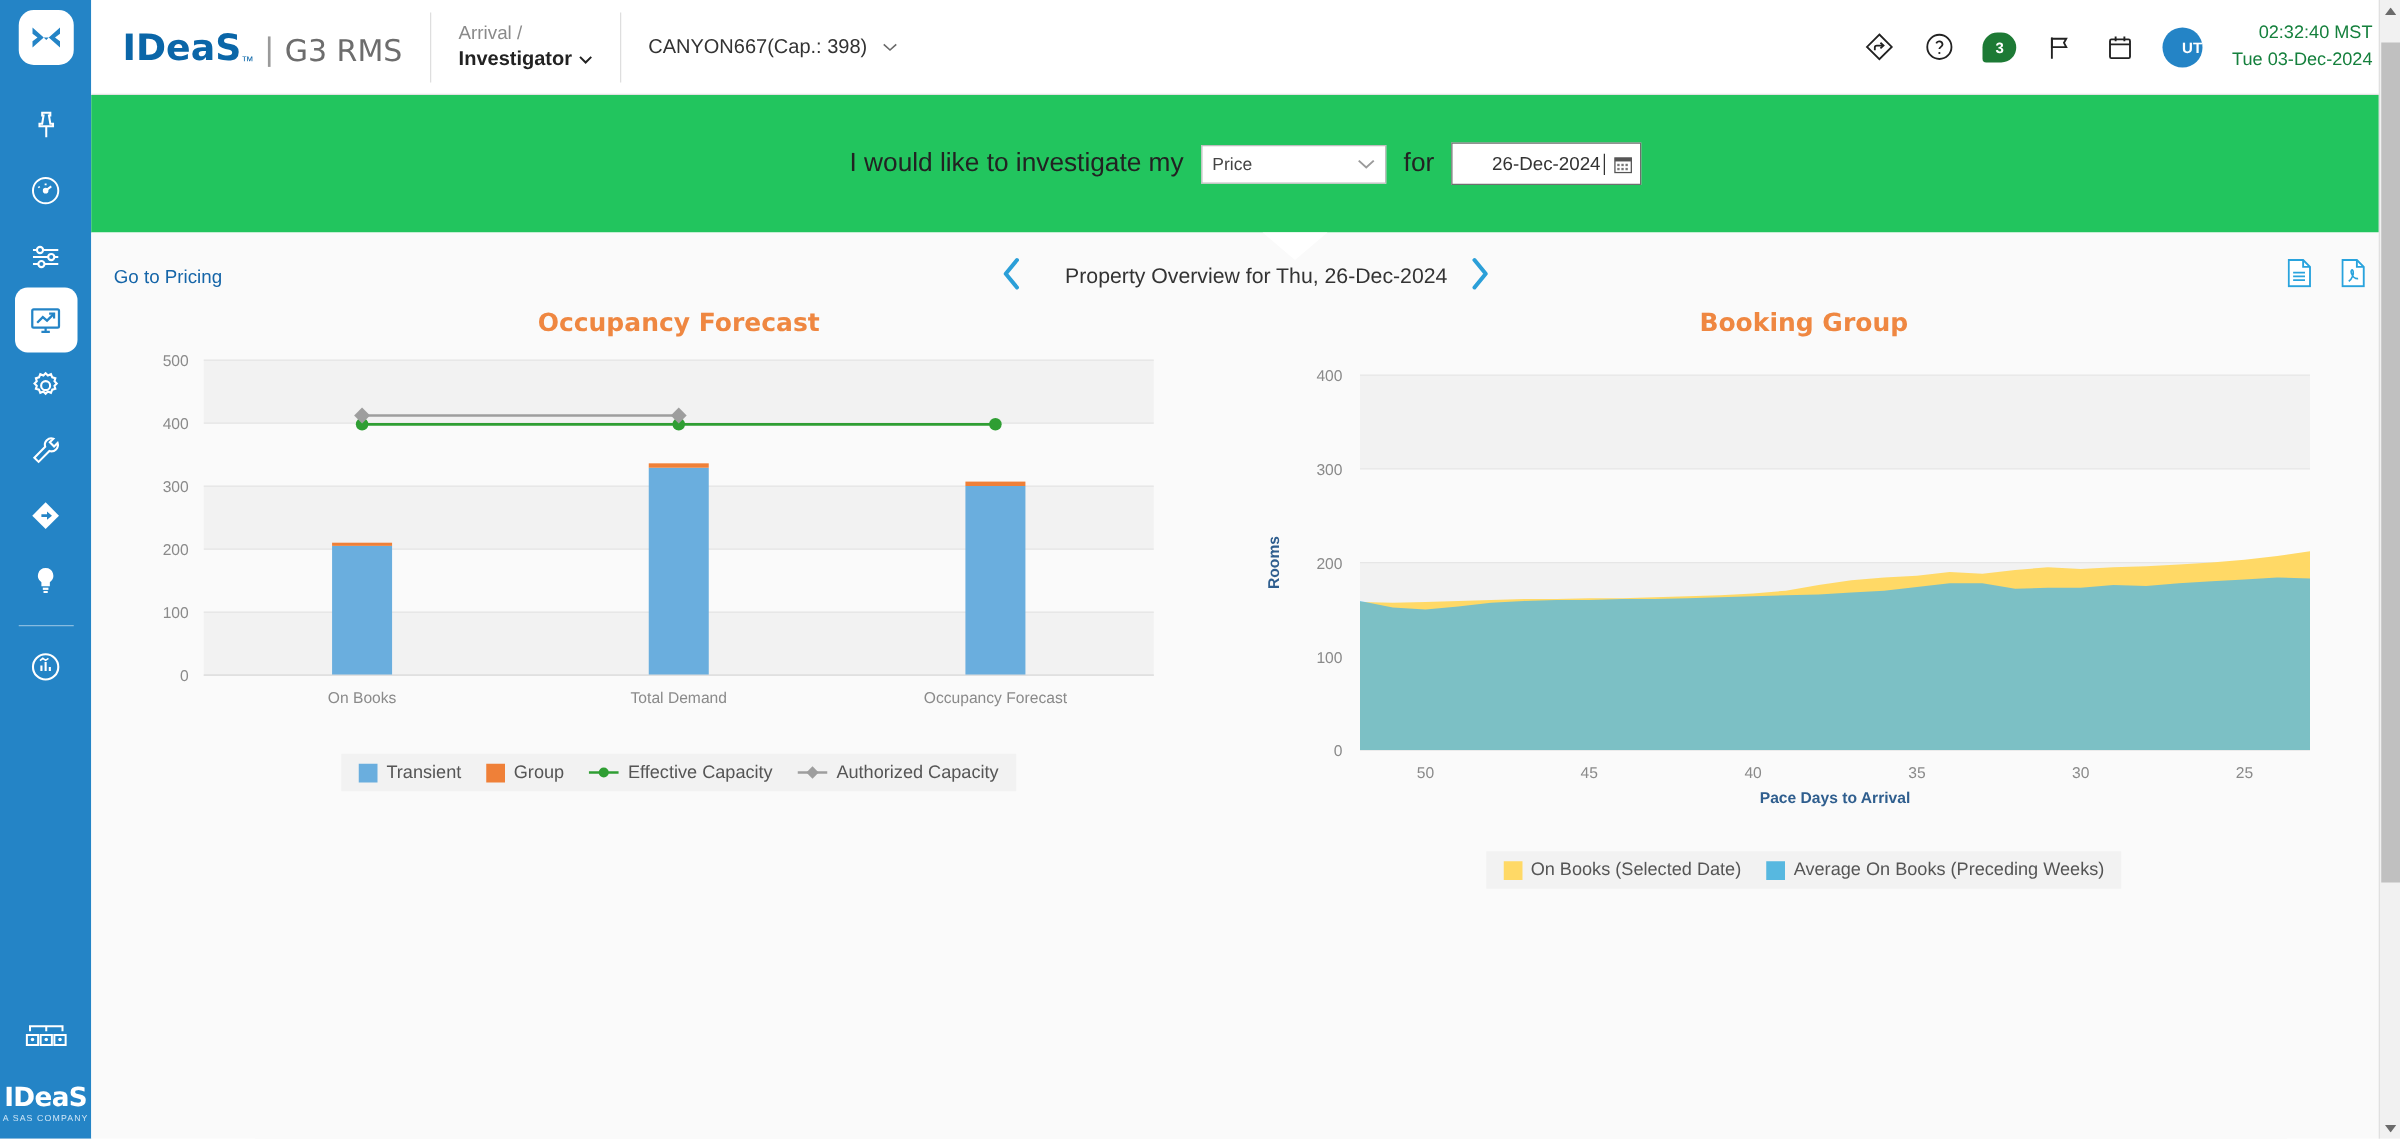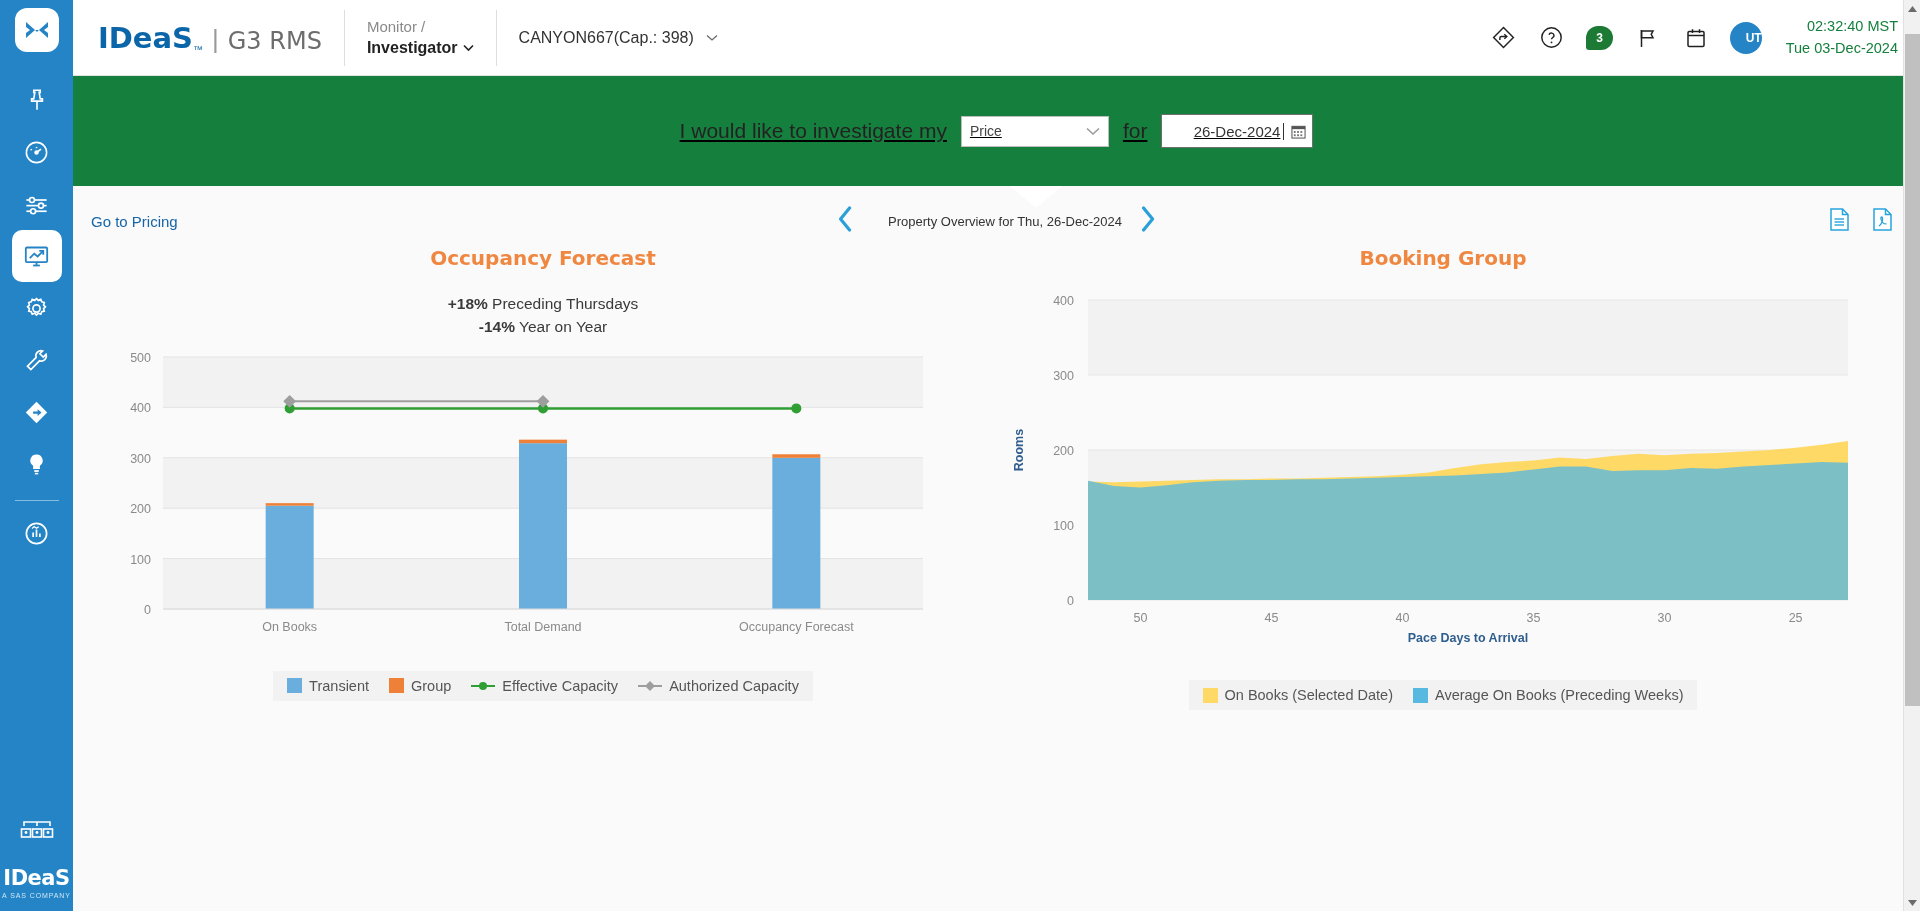--- a/index.html
+++ b/index.html
@@ -70,21 +70,21 @@
     width: 32px; height: 32px; border-radius: 50%; background: #2484c6;
     color: #fff; font-size: 12px; font-weight: 700;
     display: flex; align-items: center; justify-content: flex-end; cursor: pointer;
   }
   .hdr-time { text-align: right; line-height: 1.45; margin-left: 4px; }
   .hdr-time div { font-size: 14.5px; color: #15803d; }
 
   
   .investigate {
     position: absolute; left: 73px; top: 76px; right: 0; height: 110px;
-    background: #15803d; display: flex; align-items: center; justify-content: center; text-decoration: underline;
+    background: #22c55e; display: flex; align-items: center; justify-content: center;
   }
   .inv-inner { display: flex; align-items: center; gap: 14px; }
   .inv-label { font-size: 21px; color: #222; font-weight: 400; }
   .inv-for { font-size: 21px; color: #222; }
   .inv-select {
     width: 148px; height: 31px; border: 1px solid #bdbdbd; background: #fff;
     display: flex; align-items: center; padding: 0 8px; cursor: pointer;
     font-size: 14px; color: #444; position: relative;
   }
   .inv-select .caret { margin-left: auto; color: #8d8d8d; font-size: 13px; }
@@ -110,21 +110,21 @@
     display: flex; align-items: center;
   }
   .goto-pricing {
     position: absolute; left: 18px; font-size: 15px; color: #1565a8; cursor: pointer;
   }
   .overview-nav {
     position: absolute; left: 50%; transform: translateX(-50%);
     display: flex; align-items: center; gap: 18px;
   }
   .ov-arrow { color: #2b9fd8; font-size: 27px; cursor: pointer; font-weight: 400; line-height: 1; }
-  .ov-title { font-size: 13px; color: #333; padding-left: 17px; }
+  .ov-title { font-size: 17px; color: #333; padding-left: 17px; }
   .export-icons { position: absolute; right: 28px; display: flex; gap: 24px; }
 
   
   .charts { position: absolute; top: 60px; left: 0; right: 0; height: 670px; }
   .panel { position: absolute; top: 0; }
   .panel-occ { left: 30px; width: 880px; }
   .panel-pace { left: 920px; width: 900px; }
   .chart-title {
     text-align: center; font-size: 20px; color: #ef8741; font-weight: 600;
     font-family: "DejaVu Sans", sans-serif;
@@ -265,21 +265,21 @@
     <div class="hdr-logo">
       <span class="hdr-ideas">IDeaS</span>
       <span class="hdr-tm">™</span>
       <span class="hdr-sep">|</span>
       <span class="hdr-g3">G3 RMS</span>
     </div>
 
     <div class="hdr-div"></div>
 
     <div class="hdr-breadcrumb">
-      <div class="hdr-bc-top">Monitor /</div>
+      <div class="hdr-bc-top">Arrival /</div>
       <div class="hdr-bc-bottom">
         <span>Investigator</span>
         <svg width="11" height="8" viewBox="0 0 11 8">
           <path d="M1 1.5 L5.5 6 L10 1.5" stroke="#222" stroke-width="1.6" fill="none"></path>
         </svg>
       </div>
     </div>
 
     <div class="hdr-div"></div>
 
@@ -397,30 +397,20 @@
             <path d="M6 18 c3-2 4-6 3.5-8 c-.6-2.2-2.2-.8-1.4 1.6 c.9 2.6 3.2 4.6 5.4 4.3" fill="none" stroke="#29a3dd" stroke-width="1.3"></path>
           </svg>
         </span>
       </div>
     </div>
 
     <div class="charts">
 
       <div class="panel panel-occ">
         <div class="chart-title">Occupancy Forecast</div>
-        <div class="occ-subs">
-          <div>
-            <b>+18%</b>
-            <span>Preceding Thursdays</span>
-          </div>
-          <div>
-            <b>-14%</b>
-            <span>Year on Year</span>
-          </div>
-        </div>
 
         <svg id="occ-svg" width="880" height="320" viewBox="0 0 880 320" style="margin-top:8px">
             <rect x="60" y="10" width="760" height="50.39999999999998" fill="#f2f2f2"></rect>
             <rect x="60" y="110.80000000000001" width="760" height="50.39999999999998" fill="#f2f2f2"></rect>
             <rect x="60" y="211.6" width="760" height="50.400000000000006" fill="#f2f2f2"></rect>
             <line x1="60" y1="262" x2="820" y2="262" stroke="#e3e3e3" stroke-width="1"></line>
             <text x="48" y="267" class="axis-label" text-anchor="end">0</text>
             <line x1="60" y1="211.6" x2="820" y2="211.6" stroke="#e3e3e3" stroke-width="1"></line>
             <text x="48" y="216.6" class="axis-label" text-anchor="end">100</text>
             <line x1="60" y1="161.2" x2="820" y2="161.2" stroke="#e3e3e3" stroke-width="1"></line>

